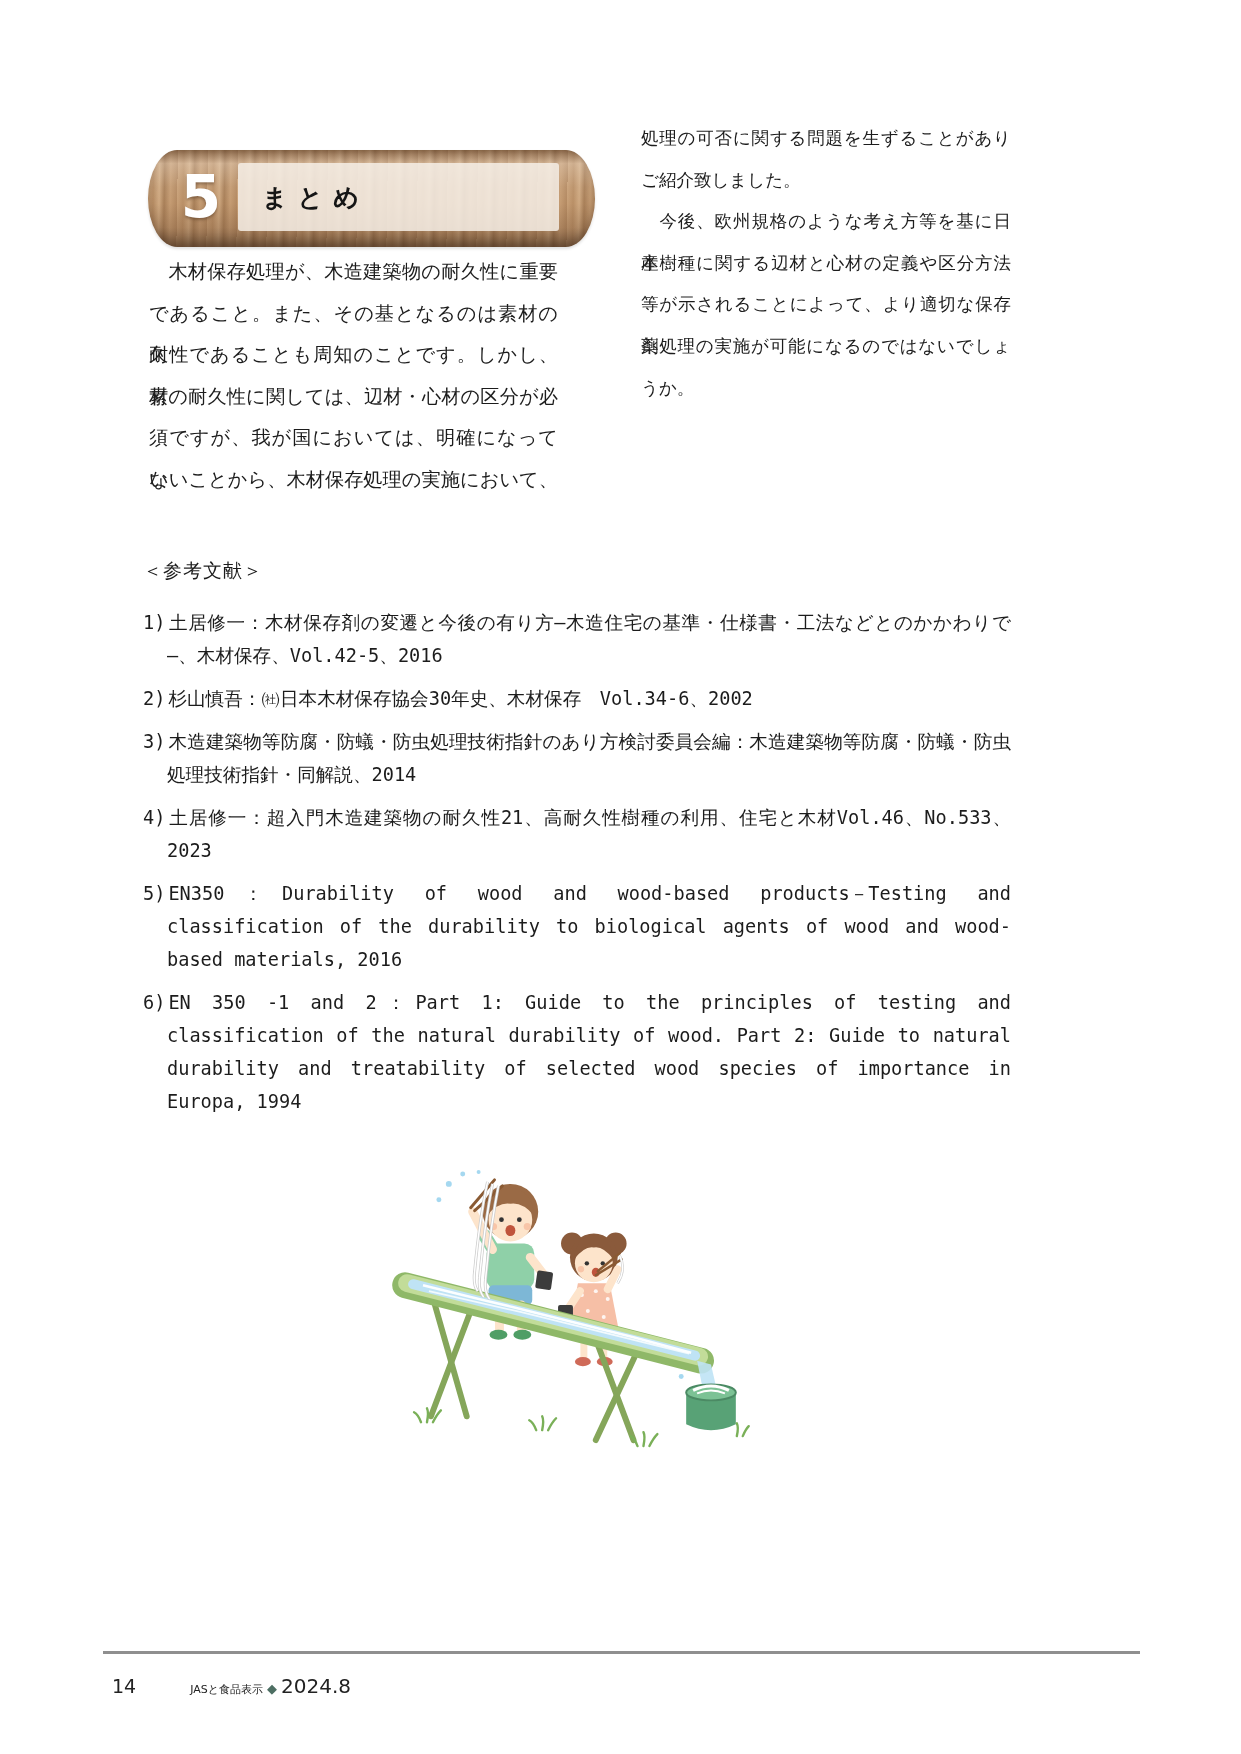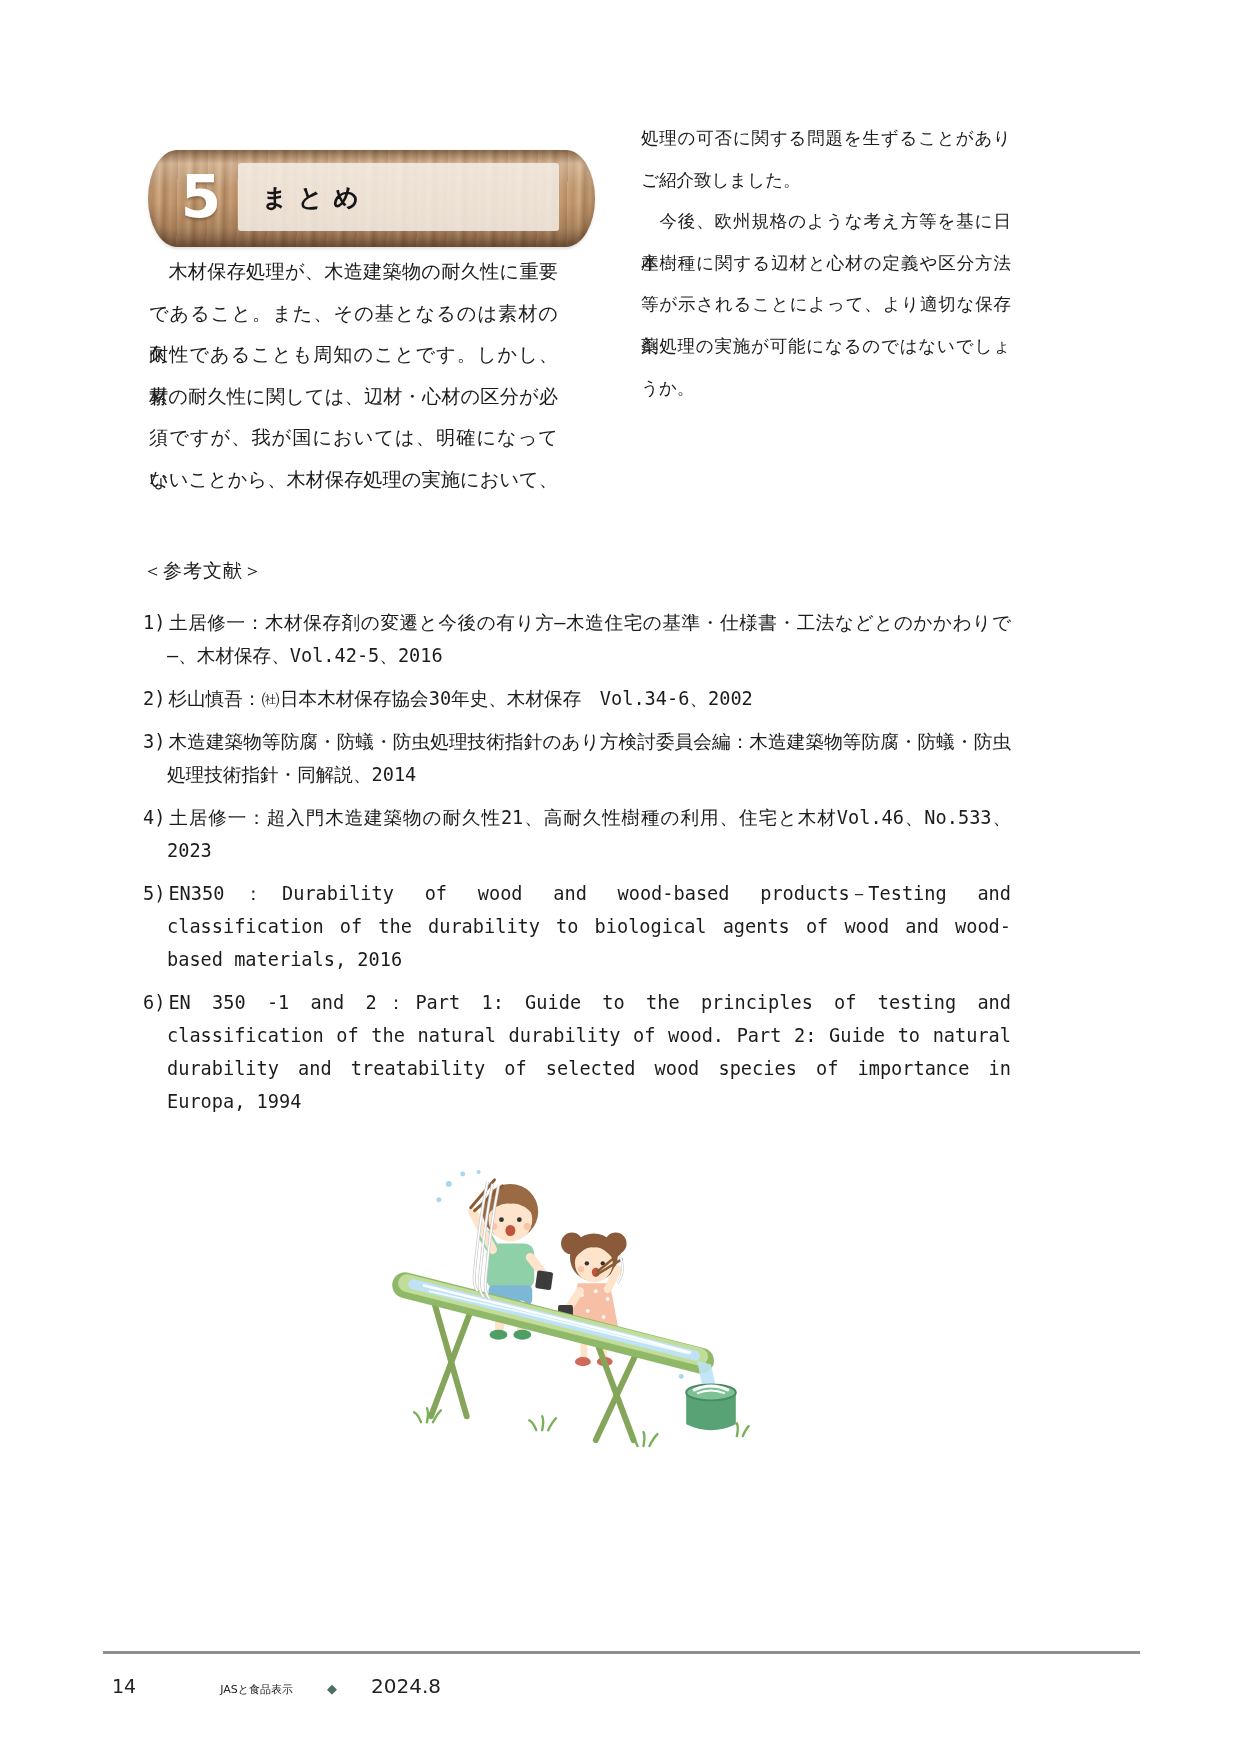--- a/index.html
+++ b/index.html
@@ -41,21 +41,21 @@
        font-family:"DejaVu Sans Mono","Liberation Mono","DejaVu Serif",serif;
        font-size:18.6px;line-height:33px;text-align:justify;}
   .ref-num{margin-right:3px;}
 
   
   .illus{position:absolute;left:383px;top:1166px;width:368px;height:288px;}
 
   
   .footer-rule{position:absolute;left:103px;top:1651px;width:1037px;height:3px;background:#8f8f8f;}
   .footer{position:absolute;left:112px;top:1674px;display:flex;align-items:baseline;
-    font-family:"DejaVu Sans","Liberation Sans",sans-serif;color:#222;gap:30px;}
+    font-family:"DejaVu Sans","Liberation Sans",sans-serif;color:#222;}
   .footer-page{font-size:19px;margin-right:14px;}
   .footer-journal{font-size:11px;margin-left:40px;}
   .footer-sep{font-size:13px;margin:0 4px;color:#4d6f63;}
   .footer-issue{font-size:20px;text-align:right;}
 </style>
 </head>
 <body>
 
 <div class="page">
 

